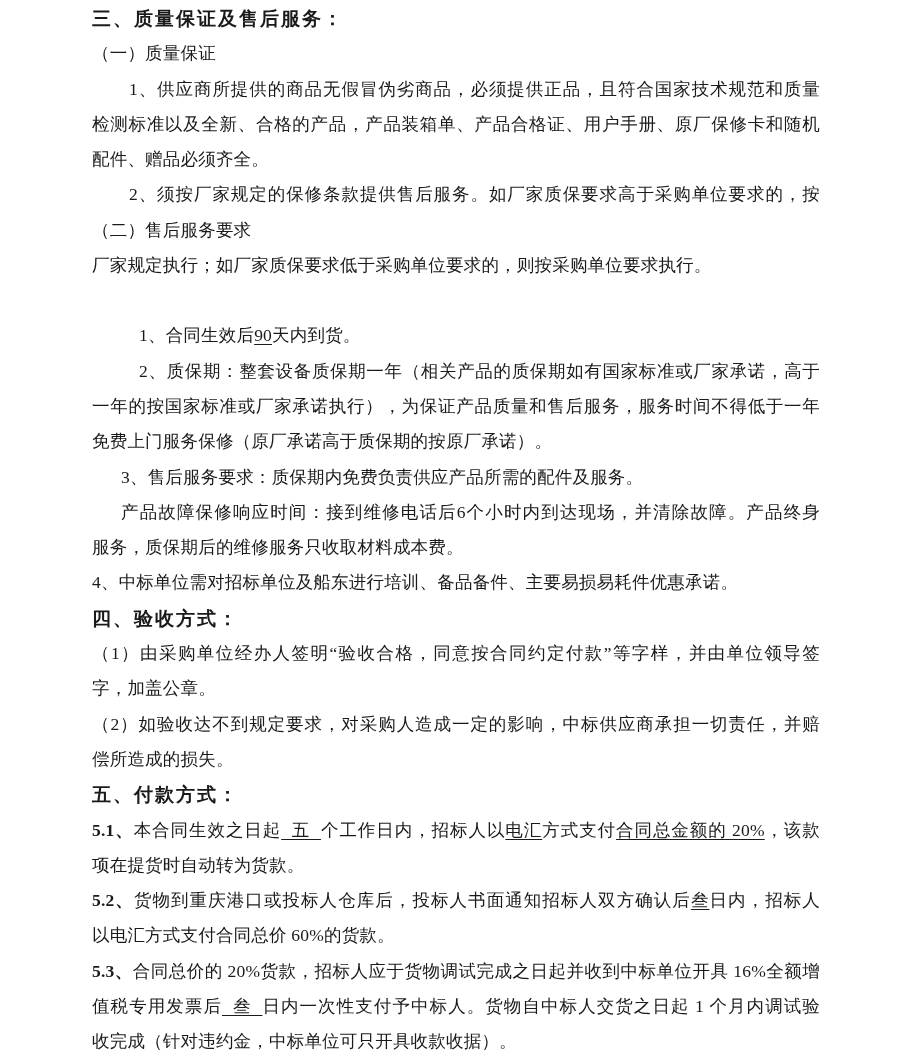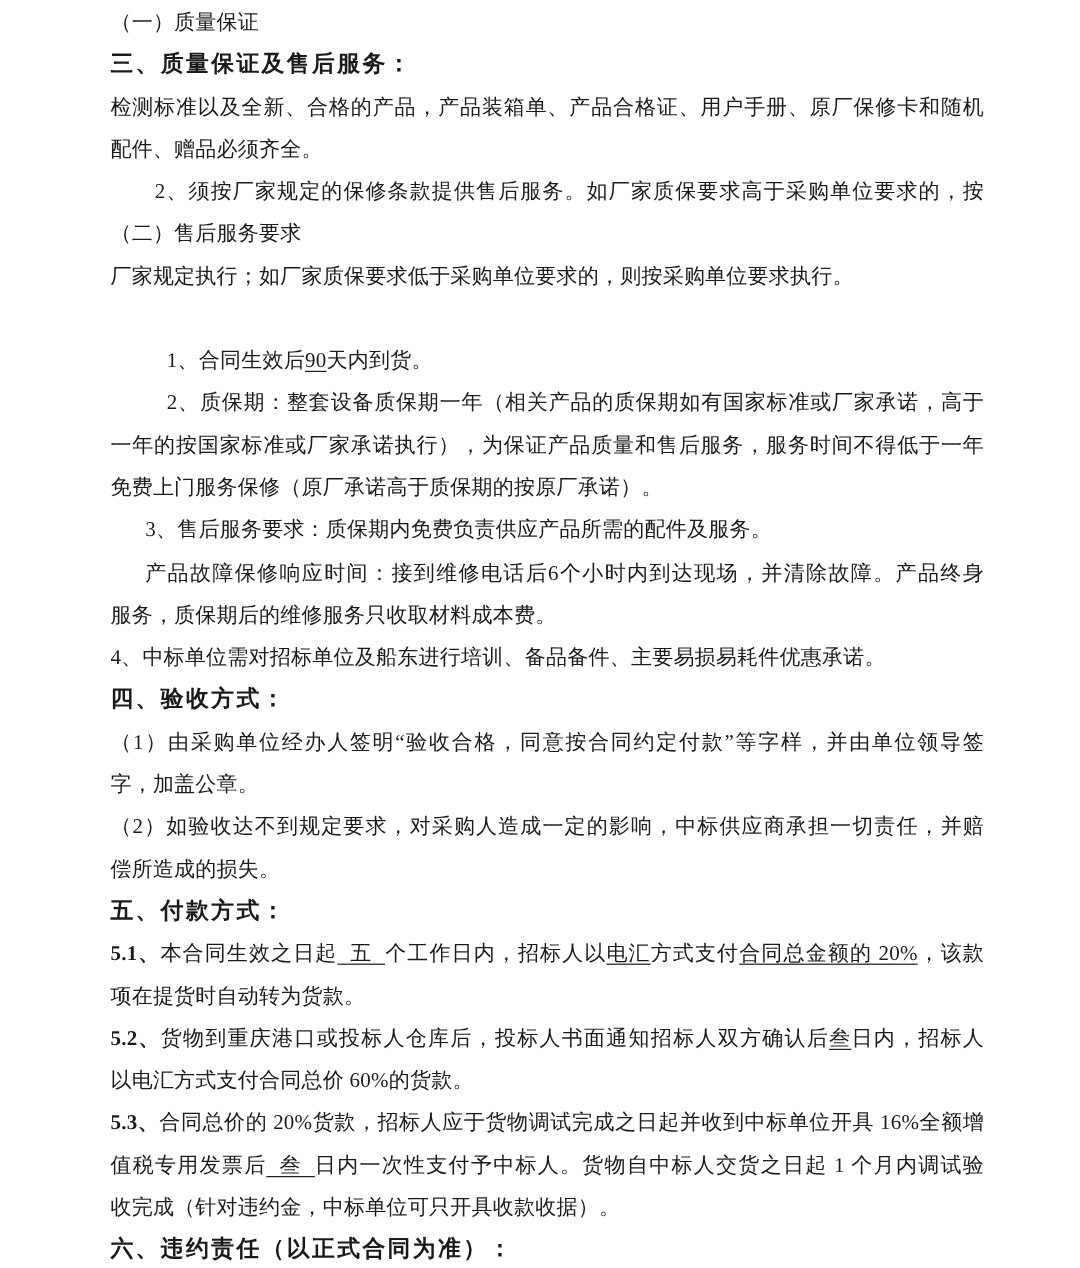--- a/index.html
+++ b/index.html
@@ -40,22 +40,23 @@
   .u {
     text-decoration: underline;
     text-underline-offset: 3px;
     text-decoration-thickness: 1px;
   }
 </style>
 </head>
 <body style="background: rgb(255, 255, 255); color: rgb(26, 26, 26);">
 
 <div class="doc">
+    <div class="line heading"><span>三、质量保证及售后服务：</span></div>
     <div class="line"><span>（一）质量保证</span></div>
-    <div class="line heading"><span>三、质量保证及售后服务：</span></div>
+    <div class="line just" style="padding-left: 37px;"><span>1、供应商所提供的商品无假冒伪劣商品，必须提供正品，且符合国家技术规范和质量</span></div>
     <div class="line just"><span>检测标准以及全新、合格的产品，产品装箱单、产品合格证、用户手册、原厂保修卡和随机</span></div>
     <div class="line"><span>配件、赠品必须齐全。</span></div>
     <div class="line just" style="padding-left: 37px;"><span>2、须按厂家规定的保修条款提供售后服务。如厂家质保要求高于采购单位要求的，按</span></div>
     <div class="line"><span>（二）售后服务要求</span></div>
     <div class="line"><span>厂家规定执行；如厂家质保要求低于采购单位要求的，则按采购单位要求执行。</span></div>
     <div class="line" style="padding-left: 47px; margin-top: 35px;"><span>1、合同生效后</span><span class="u">90</span><span>天内到货。</span></div>
     <div class="line just" style="padding-left: 47px;"><span>2、质保期：整套设备质保期一年（相关产品的质保期如有国家标准或厂家承诺，高于</span></div>
     <div class="line just"><span>一年的按国家标准或厂家承诺执行），为保证产品质量和售后服务，服务时间不得低于一年</span></div>
     <div class="line"><span>免费上门服务保修（原厂承诺高于质保期的按原厂承诺）。</span></div>
     <div class="line" style="padding-left: 29px;"><span>3、售后服务要求：质保期内免费负责供应产品所需的配件及服务。</span></div>

